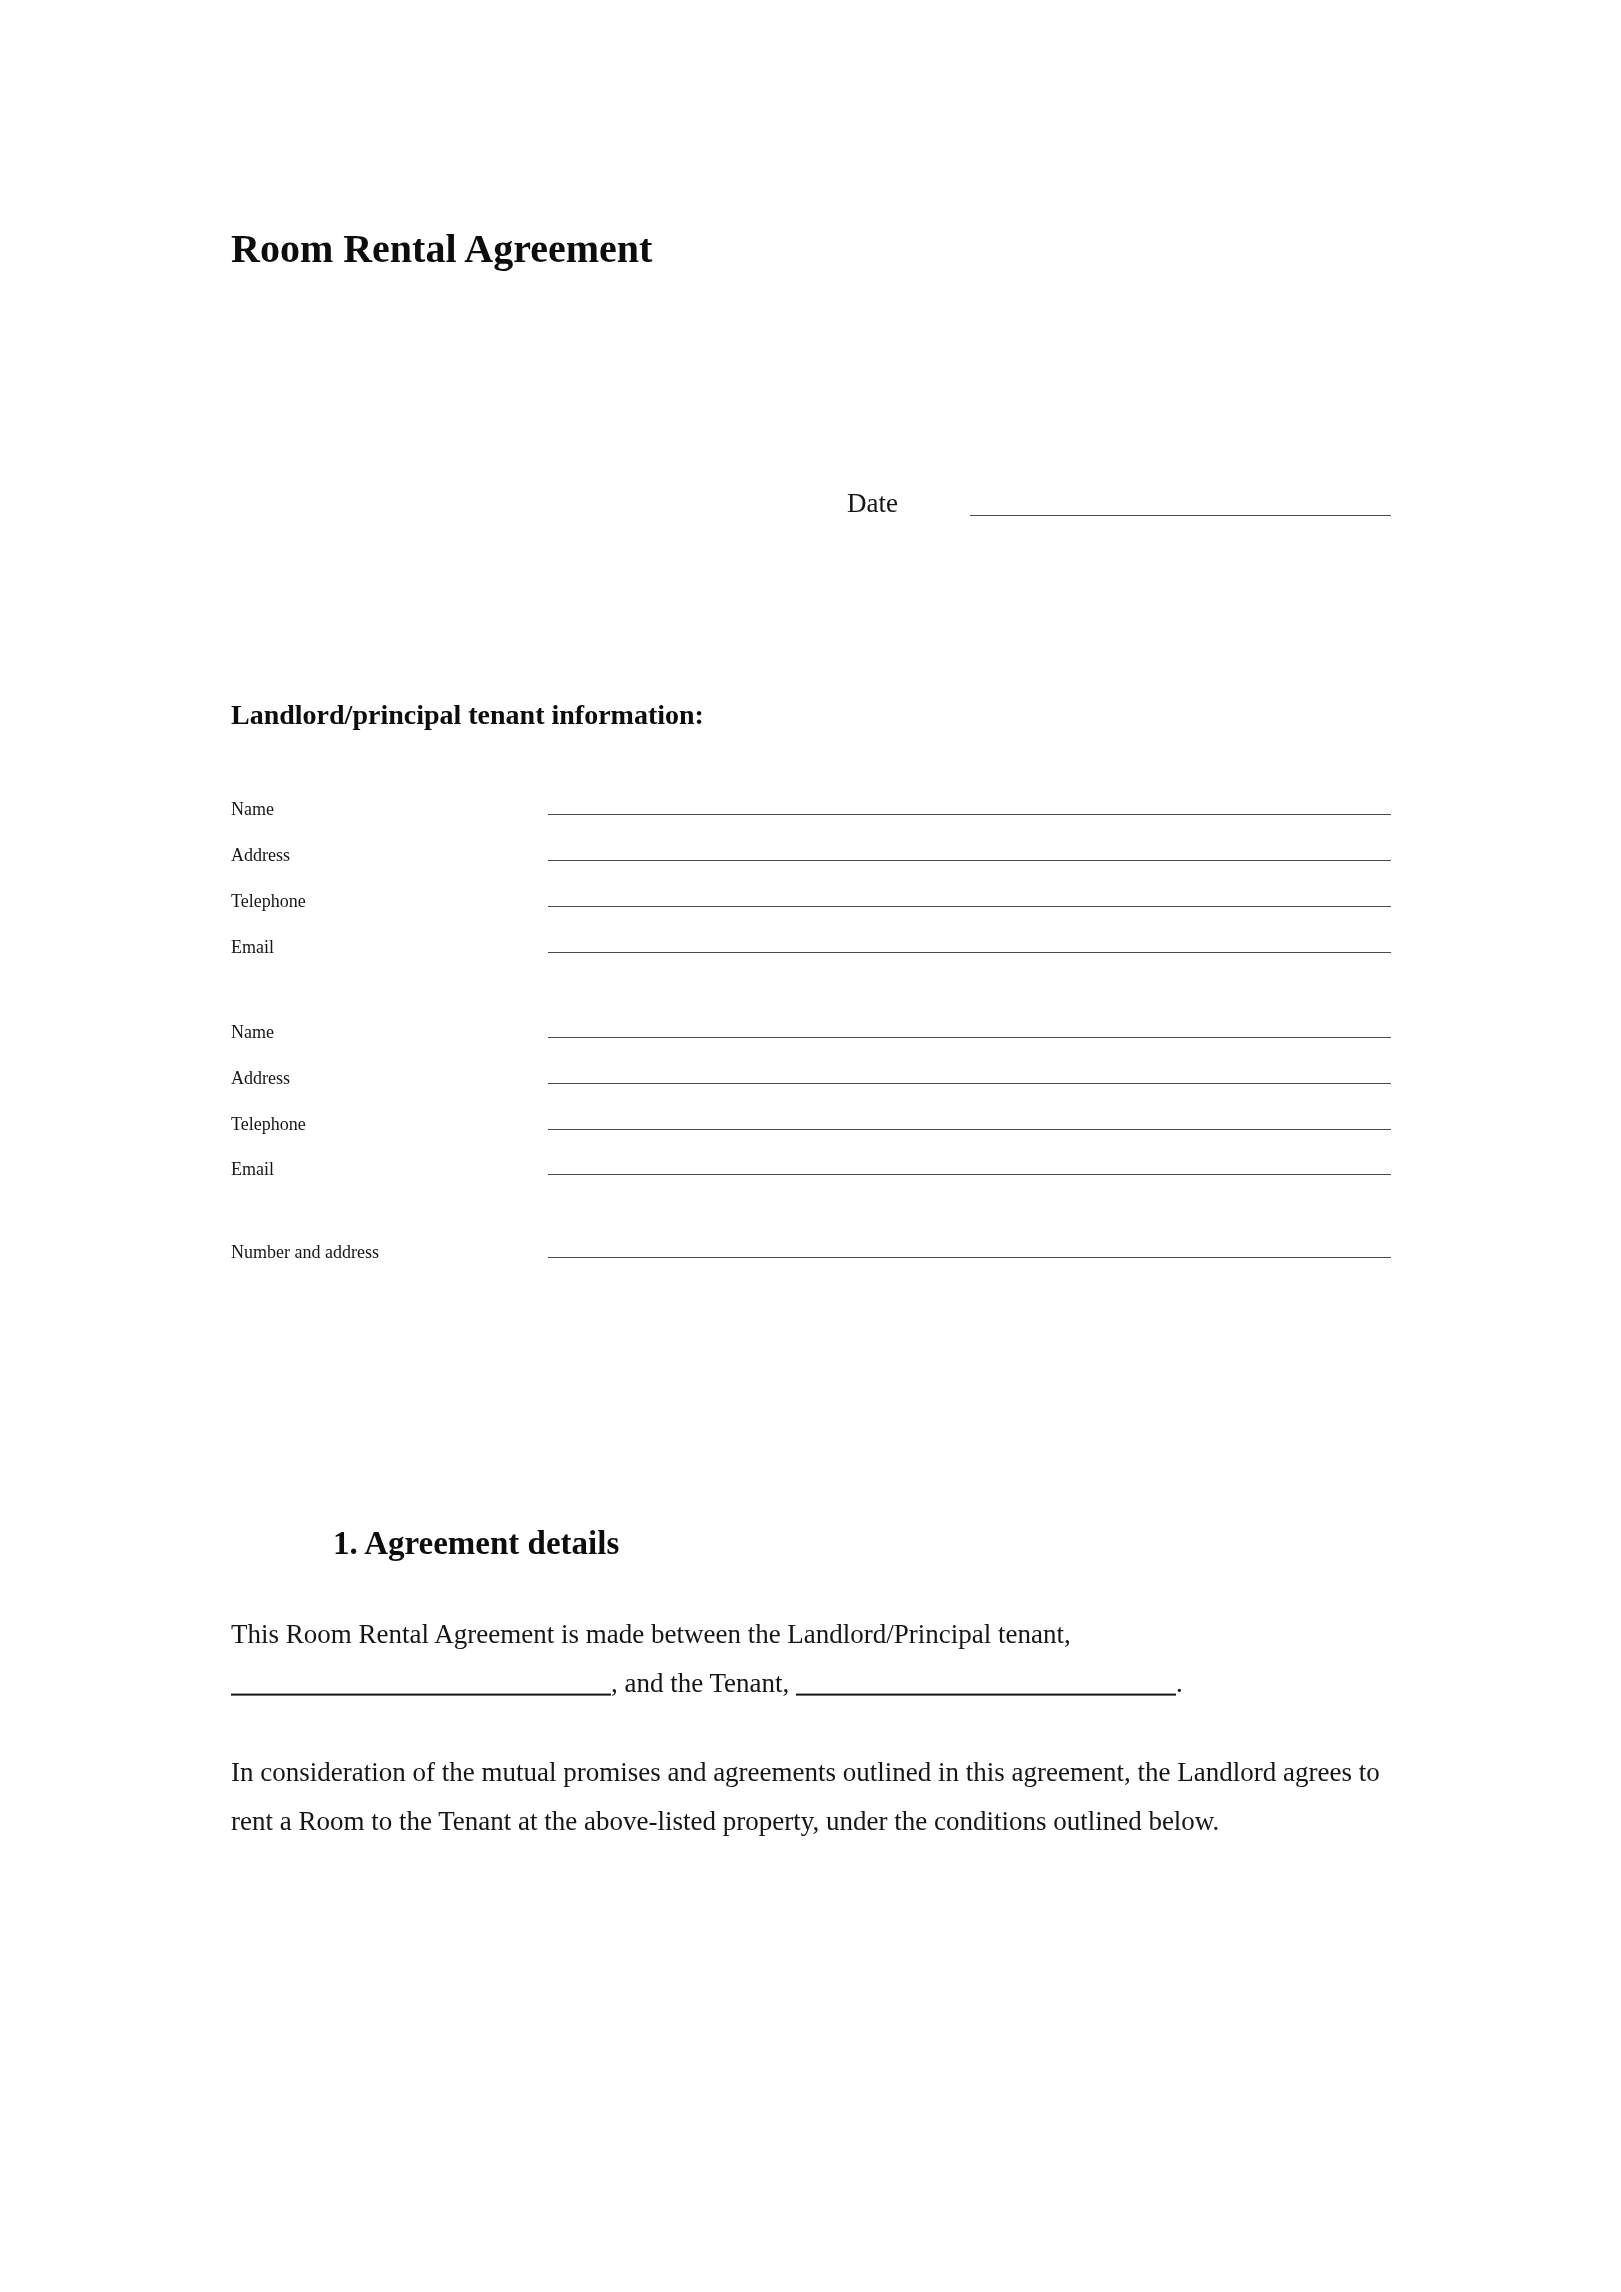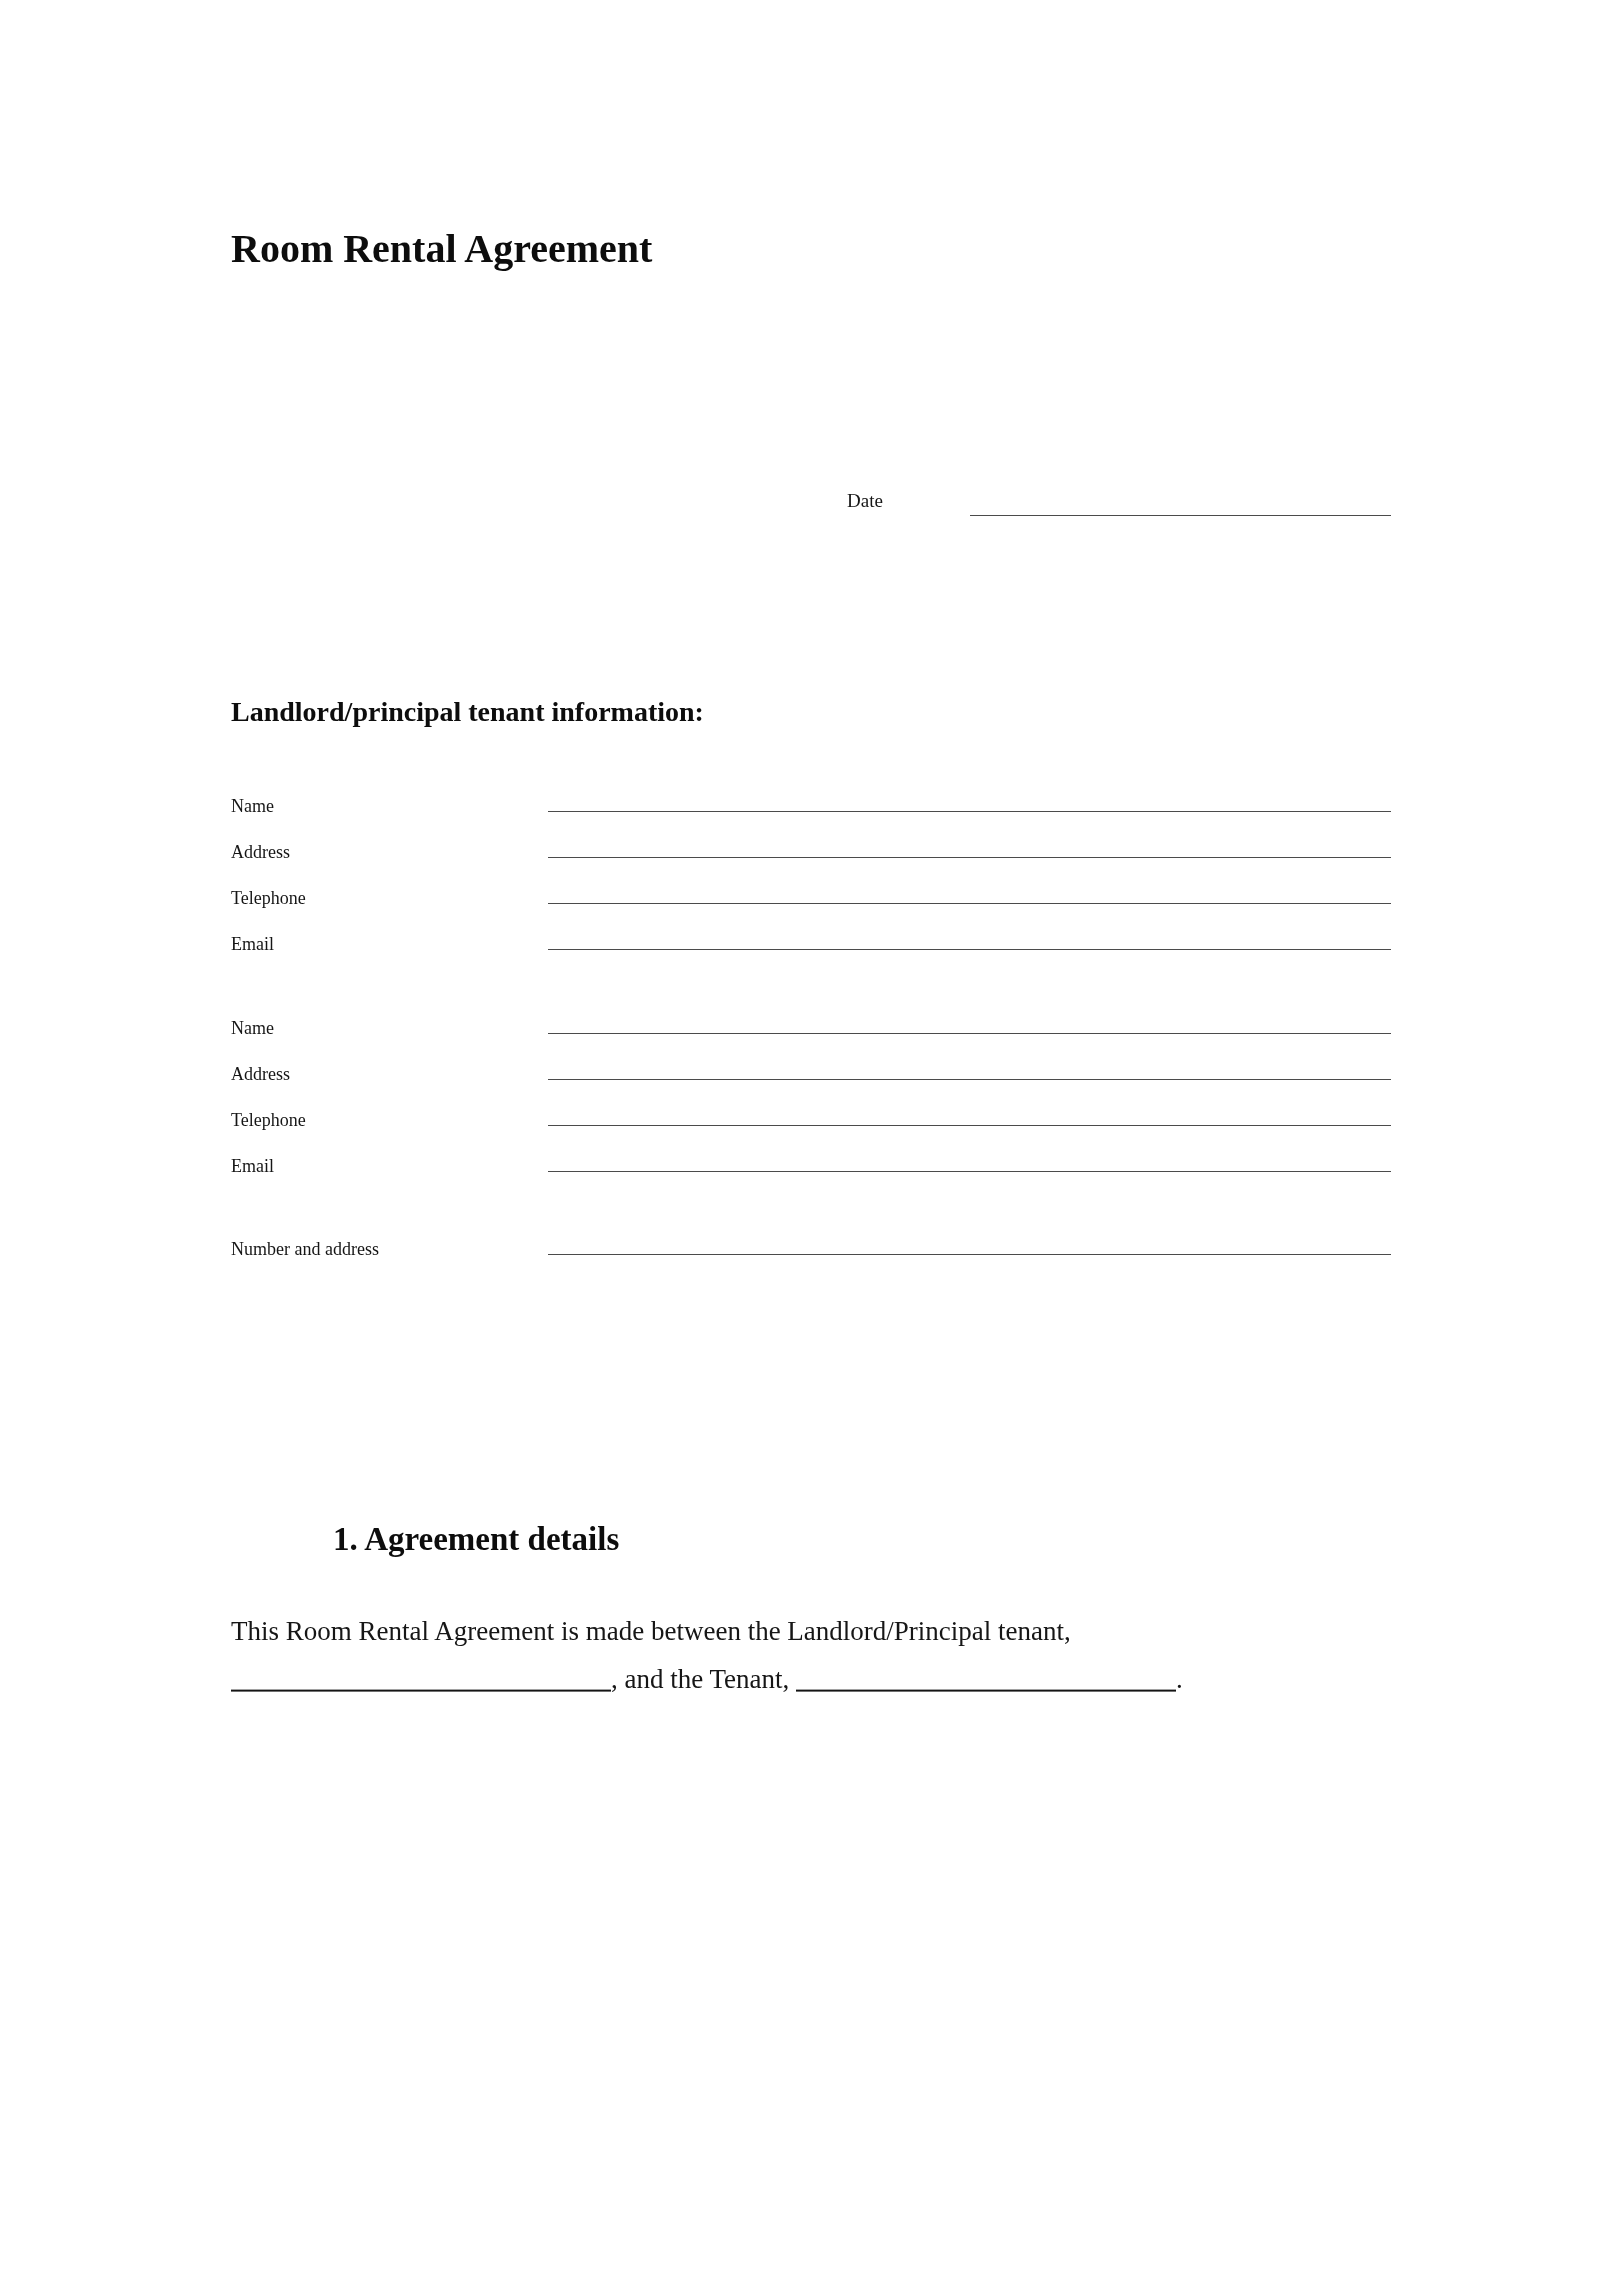--- a/index.html
+++ b/index.html
@@ -22,22 +22,22 @@
     margin-top: 224px;
     font-size: 40px;
     font-weight: bold;
     color: #0d0d0d;
     line-height: 1.25;
   }
   .date-row {
     margin-top: 213px;
     margin-left: 616px;
     display: flex;
-    align-items: center;
-    font-size: 19px;
+    align-items: flex-start;
+    font-size: 27px;
     line-height: 1.2;
   }
   .date-row .date-label {
     width: 123px;
     flex: 0 0 auto;
   }
   .date-row .fill-line {
     flex: 1 1 auto;
     height: 29px;
     border-bottom: 1.8px solid #4b4b4b;
@@ -154,15 +154,16 @@
     <div class="field-row">
       <span class="field-label">Number and address</span>
       <span class="fill-line"></span>
     </div>
   </div>
 
   <h2 class="agreement-heading">1. Agreement details</h2>
 
   <p class="paragraph p-intro"><span>This Room Rental Agreement is made between the Landlord/Principal tenant,</span> <span class="blank"></span><span>, and the Tenant,</span> <span class="blank"></span><span>.</span></p>
 
+  <p class="paragraph p-body">In consideration of the mutual promises and agreements outlined in this agreement, the Landlord agrees to rent a Room to the Tenant at the above-listed property, under the conditions outlined below.</p>
 
 </div>
 
 
 </body></html>

